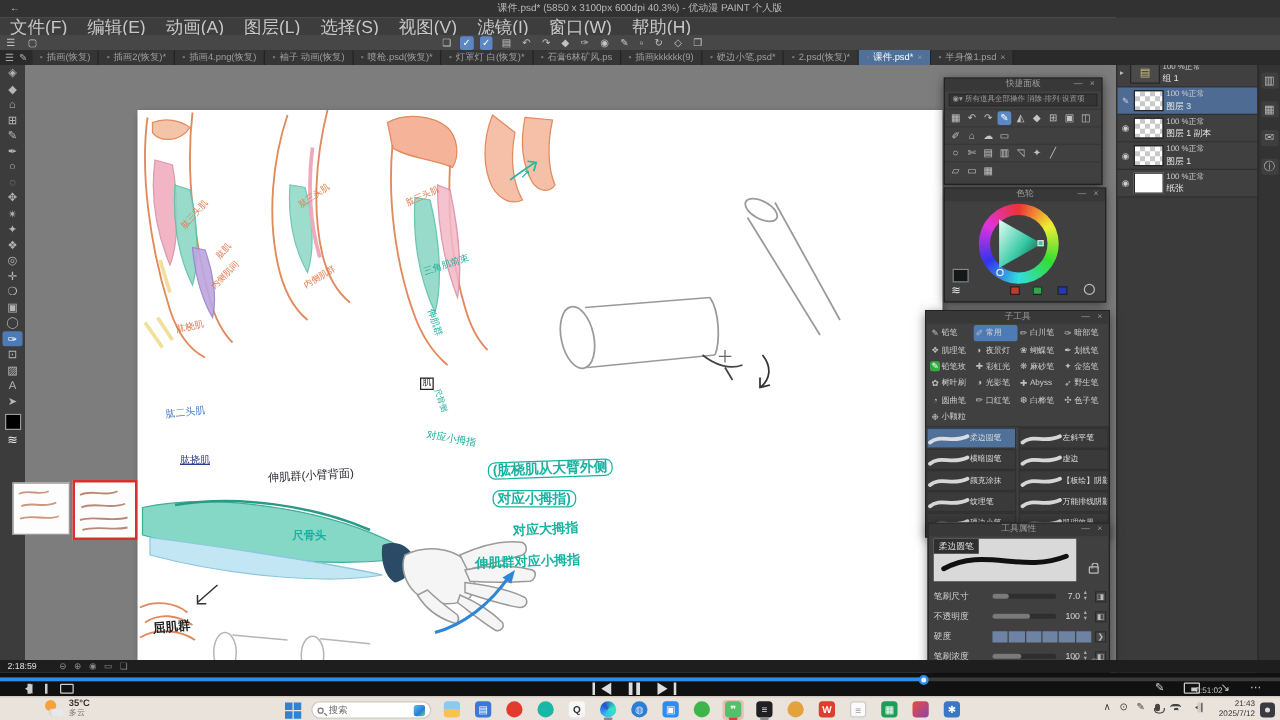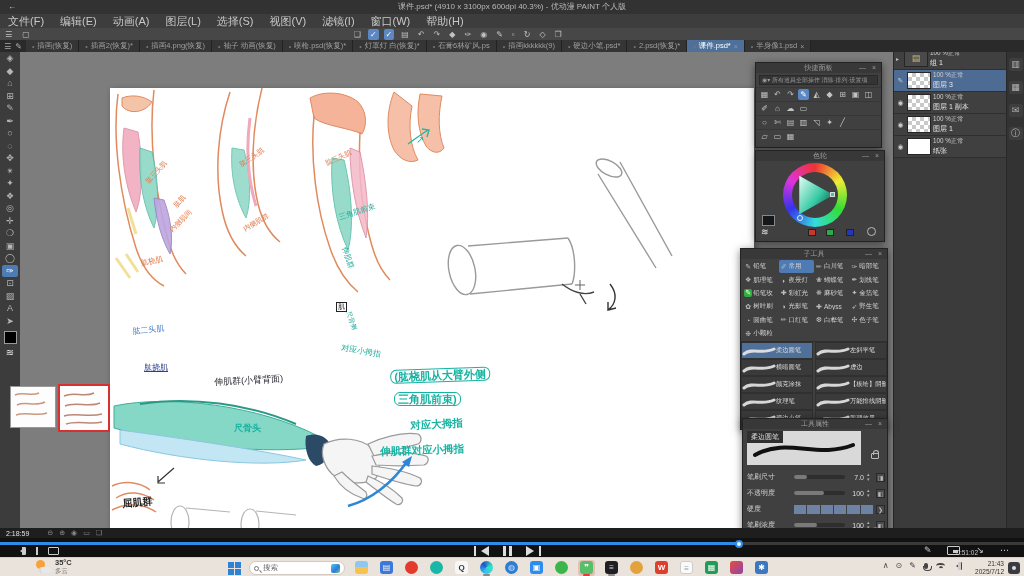--- a/index.html
+++ b/index.html
@@ -3,21 +3,21 @@
 <meta charset="utf-8">
 <style>
 *{margin:0;padding:0;box-sizing:border-box;}
 html,body{width:1024px;height:576px;overflow:hidden;}
 body{position:relative;background:#7d7d7d;font-family:"Liberation Sans","DejaVu Sans",sans-serif;font-size:9px;color:#ccc;-webkit-user-select:none;user-select:none;}
 .abs{position:absolute;}
 
 #titlebar{left:0;top:0;width:1024px;height:14px;background:#323232;color:#b9b9b9;font-size:8px;line-height:14px;text-align:center;z-index:10;}
 #titlebar .back{position:absolute;left:8px;top:0;color:#cfcfcf;}
 #menubar{left:0;top:14px;width:1024px;height:14px;background:#3d3d3d;line-height:14px;z-index:10;}
-#menubar span{display:inline-block;padding:0 8px;font-size:11px;color:#c8c8c8;}
+#menubar span{display:inline-block;padding:0 8px;font-size:14px;color:#c8c8c8;}
 #toolbar{left:0;top:28px;width:1024px;height:12px;background:#474747;z-index:10;display:flex;align-items:center;}
 #toolbar .lead{display:flex;margin-left:3px;gap:6px;}
 #toolbar .main{display:flex;margin-left:320px;gap:5px;}
 .tbico{font-size:8px;color:#c2c2c2;line-height:11px;padding:0 2px;border-radius:2px;}
 .tbico.hl{background:#5b87c2;color:#fff;}
 #tabbar{left:0;top:40px;width:1024px;height:12px;background:#2a2a2a;display:flex;align-items:stretch;z-index:10;overflow:hidden;}
 #tabbar .lead{display:flex;gap:4px;padding:0 4px;align-items:center;color:#aaa;font-size:8px;}
 .tab{display:flex;align-items:center;gap:3px;padding:0 6px;font-size:7.5px;color:#9f9f9f;background:#353535;border-right:1px solid #222;white-space:nowrap;}
 .tab .dot{color:#777;font-size:7px;}
 .tab .x{color:#9a9a9a;font-size:7px;}
@@ -164,21 +164,21 @@
 .mic:after{content:"";position:absolute;left:-1.5px;top:3px;width:7px;height:4px;border:1px solid #444;border-top:none;border-radius:0 0 4px 4px;}
 #clock{position:absolute;right:20px;top:2px;text-align:right;font-size:6.5px;color:#333;line-height:7.5px;}
 #bell{position:absolute;right:4px;top:4px;width:12px;height:12px;background:#3a3a42;border-radius:3px;}
 #bell:after{content:"";position:absolute;left:4px;top:4px;width:4px;height:4px;border-radius:50%;background:#ddd;}
 </style>
 </head>
 <body>
 
 <div id="titlebar" class="abs">
   <span class="back">←</span>
-  <span>课件.psd* (4910 x 3100px 600dpi 40.3%) - 优动漫 PAINT 个人版</span>
+  <span>课件.psd* (5850 x 3100px 600dpi 40.3%) - 优动漫 PAINT 个人版</span>
 </div>
 
 <div id="menubar" class="abs">
   
 <span>文件(F)</span><span>编辑(E)</span><span>动画(A)</span><span>图层(L)</span><span>选择(S)</span><span>视图(V)</span><span>滤镜(I)</span><span>窗口(W)</span><span>帮助(H)</span></div>
 
 <div id="toolbar" class="abs">
   <div class="lead">
       <span class="tbico">☰</span>
       <span class="tbico">▢</span>
@@ -390,21 +390,21 @@
       <span class="anno" style="left: 128px; top: 74px; color: rgb(224, 122, 78); transform: rotate(-34deg); font-size: 7px;">肱三头肌</span>
       <span class="anno" style="left: 132px; top: 138px; color: rgb(224, 122, 78); transform: rotate(-30deg); font-size: 7px;">内侧肌群</span>
       <span class="anno" style="left: 214px; top: 72px; color: rgb(224, 122, 78); transform: rotate(-24deg); font-size: 7px;">肱三头肌</span>
       <span class="anno" style="left: 228px; top: 126px; color: rgb(31, 174, 155); transform: rotate(-18deg); font-size: 7.5px;">三角肌前束</span>
       <span class="anno" style="left: 238px; top: 158px; color: rgb(31, 174, 155); transform: rotate(72deg); font-size: 7.5px;">伸肌群</span>
       <span class="anno" style="left: 226px; top: 214px; color: rgb(34, 34, 34); font-size: 7px; border: 1px solid rgb(34, 34, 34); padding: 0px 1px;">肌</span>
       <span class="anno" style="left: 242px; top: 222px; color: rgb(31, 174, 155); transform: rotate(70deg); font-size: 6.5px;">尺骨侧</span>
       <span class="anno" style="left: 232px; top: 256px; color: rgb(31, 174, 155); transform: rotate(10deg); font-size: 8px;">对应小拇指</span>
       <span class="anno" style="left: 104px; top: 290px; color: rgb(42, 42, 51); transform: rotate(-3deg); font-size: 9px;">伸肌群(小臂背面)</span>
       <span class="anno" style="left: 280px; top: 282px; color: rgb(23, 179, 162); font-size: 11px; font-weight: bold; border: 1.5px solid rgb(23, 179, 162); border-radius: 6px; padding: 0px 3px; transform: rotate(-2deg);">(肱桡肌从大臂外侧</span>
-      <span class="anno" style="left: 284px; top: 304px; color: rgb(23, 179, 162); font-size: 11px; font-weight: bold; border: 1.5px solid rgb(23, 179, 162); border-radius: 6px; padding: 0px 3px;">三角肌前束)</span>
+      <span class="anno" style="left: 284px; top: 304px; color: rgb(23, 179, 162); font-size: 11px; font-weight: bold; border: 1.5px solid rgb(23, 179, 162); border-radius: 6px; padding: 0px 3px;">对应小拇指)</span>
       <span class="anno" style="left: 300px; top: 332px; color: rgb(23, 179, 162); font-size: 10.5px; font-weight: bold; transform: rotate(-3deg);">对应大拇指</span>
       <span class="anno" style="left: 270px; top: 358px; color: rgb(23, 179, 162); font-size: 10.5px; font-weight: bold; transform: rotate(-2deg);">伸肌群对应小拇指</span>
       <span class="anno" style="left: 124px; top: 336px; color: rgb(23, 179, 162); font-size: 9px; font-weight: bold;">尺骨头</span>
       <span class="anno" style="left: 12px; top: 410px; color: rgb(34, 34, 34); font-size: 10px; font-weight: bold; transform: rotate(-5deg);">屈肌群</span>
       <span class="anno" style="left: 306px; top: 46px; color: rgb(23, 179, 162); font-size: 10px;">↗</span>
     </div>
 </div>
 
 <div id="thumb1" class="abs vthumb">
   <svg width="44" height="40">

